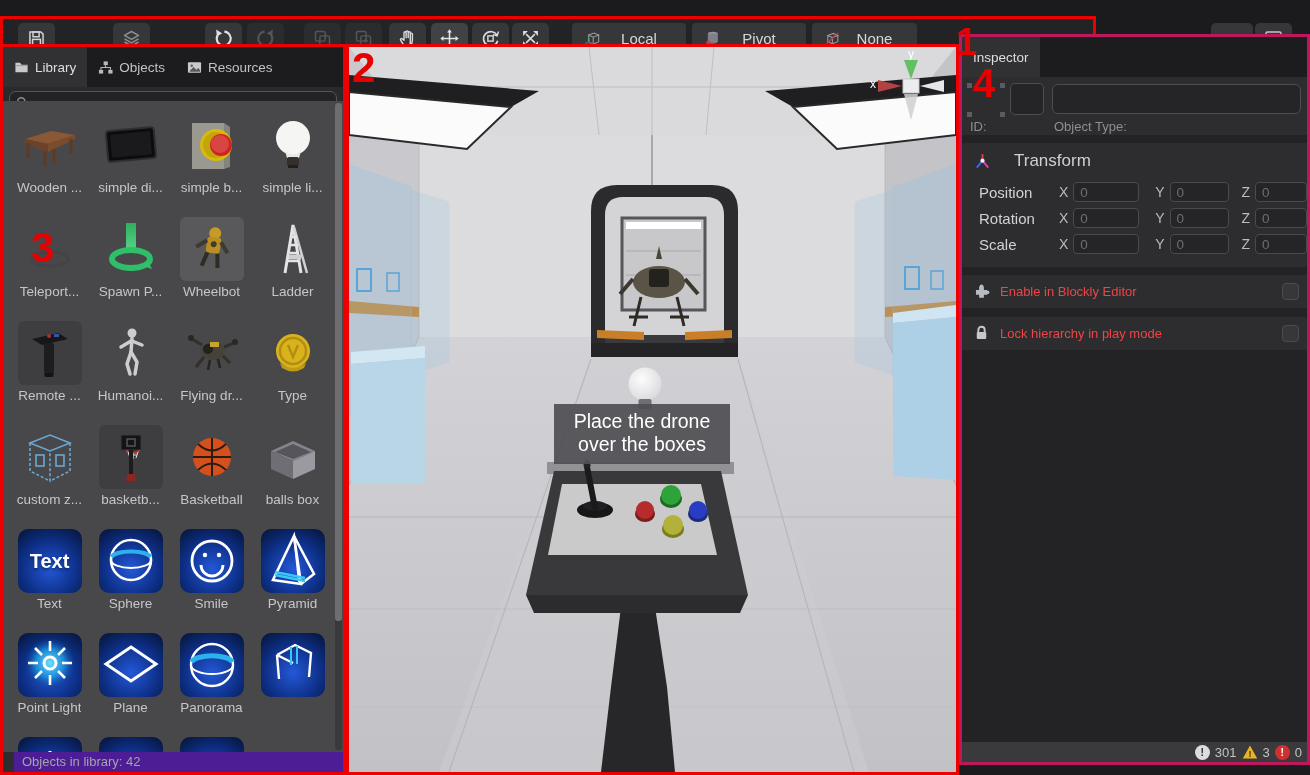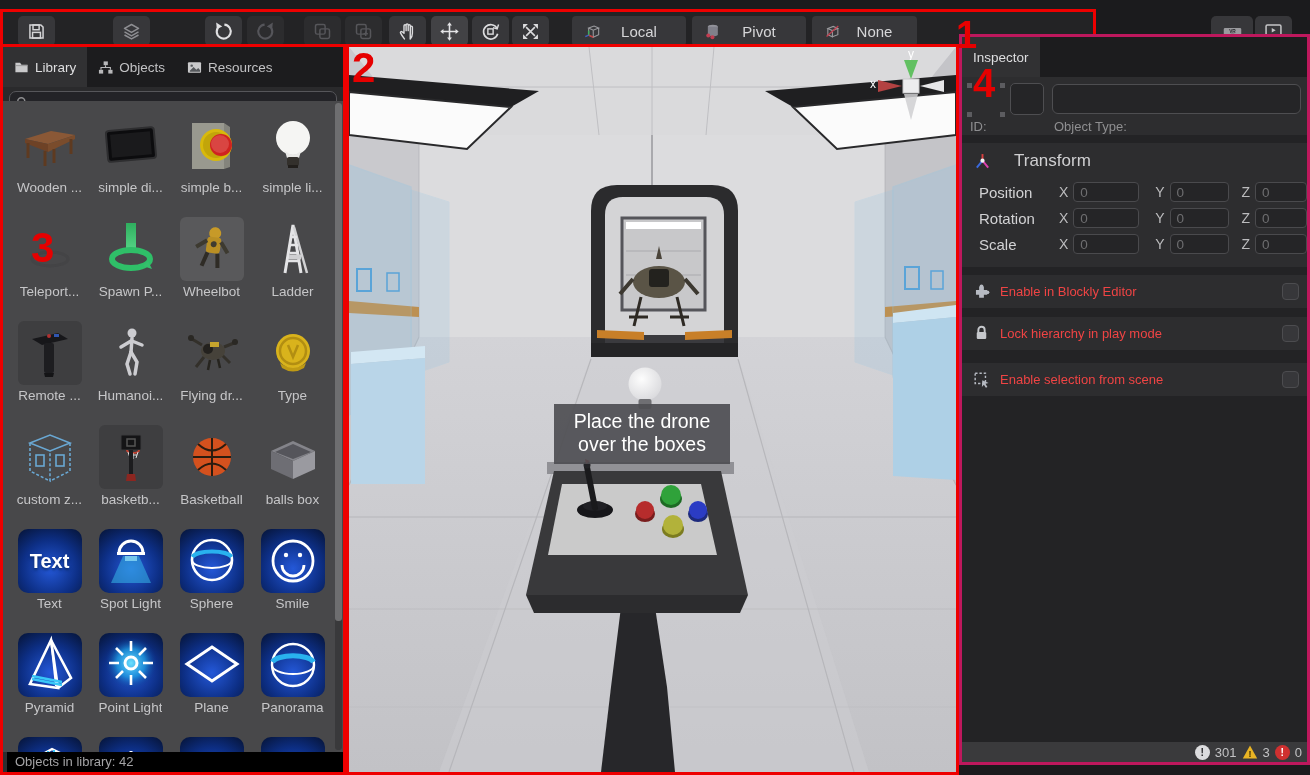--- a/index.html
+++ b/index.html
@@ -3,21 +3,21 @@
 <meta charset="utf-8">
 <style>
   * { box-sizing: border-box; margin: 0; padding: 0; }
   html,body { width:1310px; height:775px; overflow:hidden; }
   body { background:#1b1b1d; font-family:"Liberation Sans", sans-serif; position:relative; }
   svg { display:block; }
 
   .red-num { position:absolute; color:#e60000; font-weight:bold; line-height:1; z-index:50; pointer-events:none; }
 
   
-  #toolbar { position:absolute; left:0; top:9px; width:1096px; height:44px; background:#232325; border:3px solid #ee0000; }
+  #toolbar { position:absolute; left:0; top:16px; width:1096px; height:44px; background:#232325; border:3px solid #ee0000; }
   .tbtn { position:absolute; top:4px; width:37px; height:30px; background:#37373a; border-radius:5px; display:flex; align-items:center; justify-content:center; }
   .tbtn.disabled { background:#2c2c2e; }
   .tbtn.active { background:#424245; }
   .tbtn svg { width:21px; height:21px; }
   .tdd { position:absolute; top:4px; height:30px; background:#37373a; border-radius:4px; display:flex; align-items:center; padding:0 10px; color:#d6d6d8; font-size:15px; }
   .tdd svg { width:20px; height:20px; }
   .tdd .ddlabel { flex:1; text-align:center; padding:0 8px; }
 
   
   #left-panel  { position:absolute; left:0;   top:44px; width:346px; height:731px; background:#2e2e30; border:3px solid #ee0000; }
@@ -35,21 +35,21 @@
   .searchbox input { flex:1; background:none; border:none; outline:none; color:#ddd; font-size:13px; min-width:0; }
   .libgrid { position:absolute; top:54px; bottom:20px; left:0; right:0; background:#48484a; overflow:hidden; padding:12px 16px 0 6px; display:grid; grid-template-columns:repeat(4,81px); grid-auto-rows:104px; }
   .lib-item { width:81px; display:flex; flex-direction:column; align-items:center; }
   .tile { width:64px; height:64px; display:flex; align-items:center; justify-content:center; border-radius:6px; }
   .tile svg { width:64px; height:64px; }
   .tile.blue { background:radial-gradient(circle at 50% 62%, #2458d8 0%, #0d2f86 55%, #061334 100%); border-radius:10px; }
   .tile.bg-dark { background:#3e3e40; }
   .tile.bg-light { background:#59595b; }
   .tile-text { font-size:20px; font-weight:bold; color:#fff; text-shadow:0 2px 3px #0a2a66; }
   .lib-label { margin-top:3px; font-size:13.5px; color:#c6c6c8; white-space:nowrap; overflow:hidden; max-width:80px; }
-  .panel-status { position:absolute; left:4px; right:0; bottom:0; height:20px; background:#000000; color:#a4a4a6; font-size:13px; line-height:20px; padding-left:8px; z-index:5; }
+  .panel-status { position:absolute; left:11px; right:0; bottom:0; height:20px; background:#4c1d95; color:#a4a4a6; font-size:13px; line-height:20px; padding-left:8px; z-index:5; }
   .vscroll { position:absolute; top:56px; right:1px; width:7px; bottom:22px; background:#39393b; border-radius:3px; z-index:6; }
   .vscroll .thumb { position:absolute; top:0; left:0; right:0; height:80%; background:#6e6e70; border-radius:3px; }
 
   
   .iblock { background:#2d2d2f; position:relative; }
   #insp-header { height:58px; margin-top:0; }
   .id-bracket { position:absolute; left:5px; top:6px; width:38px; height:34px; }
   .id-mini { position:absolute; left:48px; top:6px; width:34px; height:32px; background:#252527; border:1px solid #4e4e51; border-radius:5px; }
   .obj-input { position:absolute; left:90px; top:7px; width:249px; height:30px; background:#252527; border:1px solid #4e4e51; border-radius:6px; color:#ddd; font-size:14px; padding-left:8px; outline:none; }
   .small-lbl { position:absolute; font-size:13px; color:#8e8e90; top:42px; }
@@ -430,31 +430,20 @@
 
     <div class="lib-item">
       <div class="tile blue">
           <span class="tile-text">Text</span>
         </div>
       <span class="lib-label">Text</span>
     </div>
     <div class="lib-item">
       <div class="tile blue">
           <svg viewBox="0 0 64 64">
-            <path d="M24 27 L12 54 H52 L40 27 Z" fill="#37b6e8" opacity="0.55"></path>
-            <path d="M26 27 h12 v5 h-12 z" fill="#8ad8f4" opacity="0.8"></path>
-            <path d="M20 24 a12 12 0 0 1 24 0" fill="none" stroke="#fff" stroke-width="3"></path>
-            <path d="M18 24.5 h28" stroke="#fff" stroke-width="3"></path>
-          </svg>
-        </div>
-      <span class="lib-label">Spot Light</span>
-    </div>
-    <div class="lib-item">
-      <div class="tile blue">
-          <svg viewBox="0 0 64 64">
             <circle cx="32" cy="31" r="20" fill="none" stroke="#fff" stroke-width="2.6"></circle>
             <path d="M12.5 28 a20 7 0 0 1 39 0" fill="none" stroke="#29b2ee" stroke-width="4"></path>
             <path d="M12 31 a20 8 0 0 0 40 0" fill="none" stroke="#fff" stroke-width="2"></path>
           </svg>
         </div>
       <span class="lib-label">Sphere</span>
     </div>
     <div class="lib-item">
       <div class="tile blue">
           <svg viewBox="0 0 64 64">
@@ -773,28 +762,20 @@
     <span class="checkbox"></span>
   </div>
   <div class="iblock toggle t2">
     <svg viewBox="0 0 24 24">
         <path d="M8 10 V7.5 a4 4 0 0 1 8 0 V10" fill="none" stroke="#c6c8cc" stroke-width="2.4"></path>
         <rect x="6" y="10" width="12" height="9" rx="1.5" fill="#c6c8cc"></rect>
       </svg>
     <span class="tlabel">Lock hierarchy in play mode</span>
     <span class="checkbox"></span>
   </div>
-  <div class="iblock toggle t3">
-    <svg viewBox="0 0 24 24">
-        <rect x="4" y="4" width="13" height="13" fill="none" stroke="#b6bac2" stroke-width="1.8" stroke-dasharray="3 2.4"></rect>
-        <path d="M13 13 l8 3.5 -4 1 2.5 4 -2 1 -2.5 -4 -2.5 3 z" fill="#b6bac2"></path>
-      </svg>
-    <span class="tlabel">Enable selection from scene</span>
-    <span class="checkbox"></span>
-  </div>
 
   <div class="red-num" id="num4" style="left:11px; top:26px; font-size:40px">4</div>
 
   <div class="rstatus">
     <span class="sico info">!</span>
     <span>301</span>
     <svg class="warnsvg" viewBox="0 0 16 16">
         <path d="M8 1.5 L15.2 14.5 H0.8 Z" fill="#e9b424"></path>
         <text x="8" y="13" text-anchor="middle" font-size="9" font-weight="bold" fill="#3c2c00">!</text>
       </svg>

